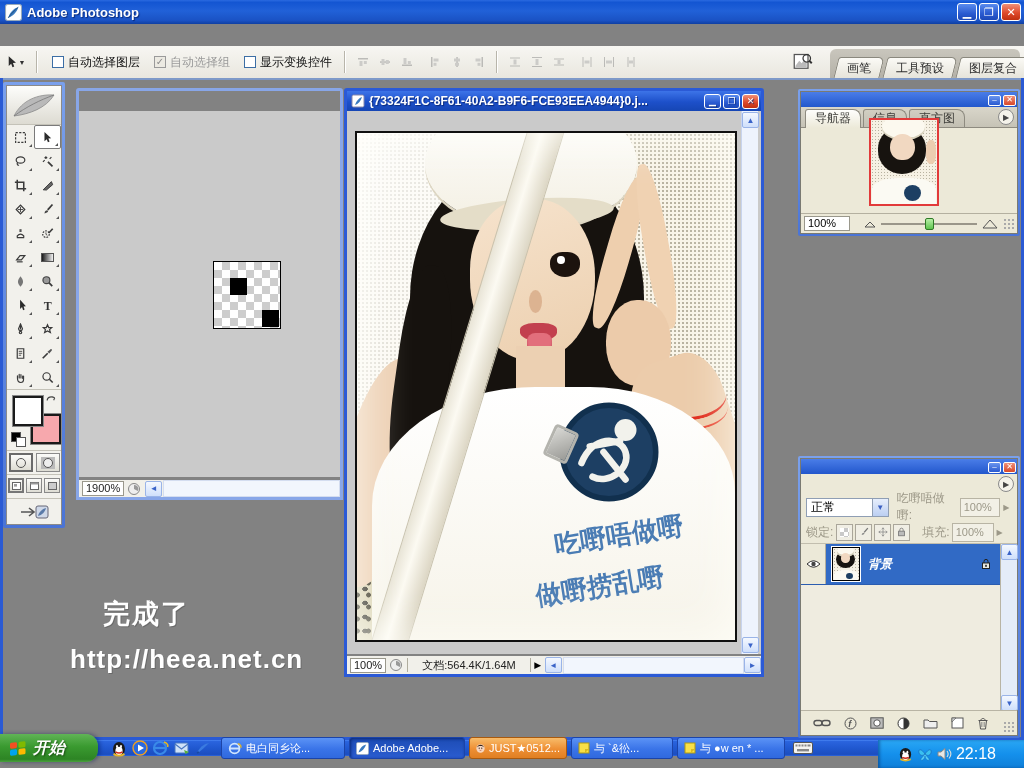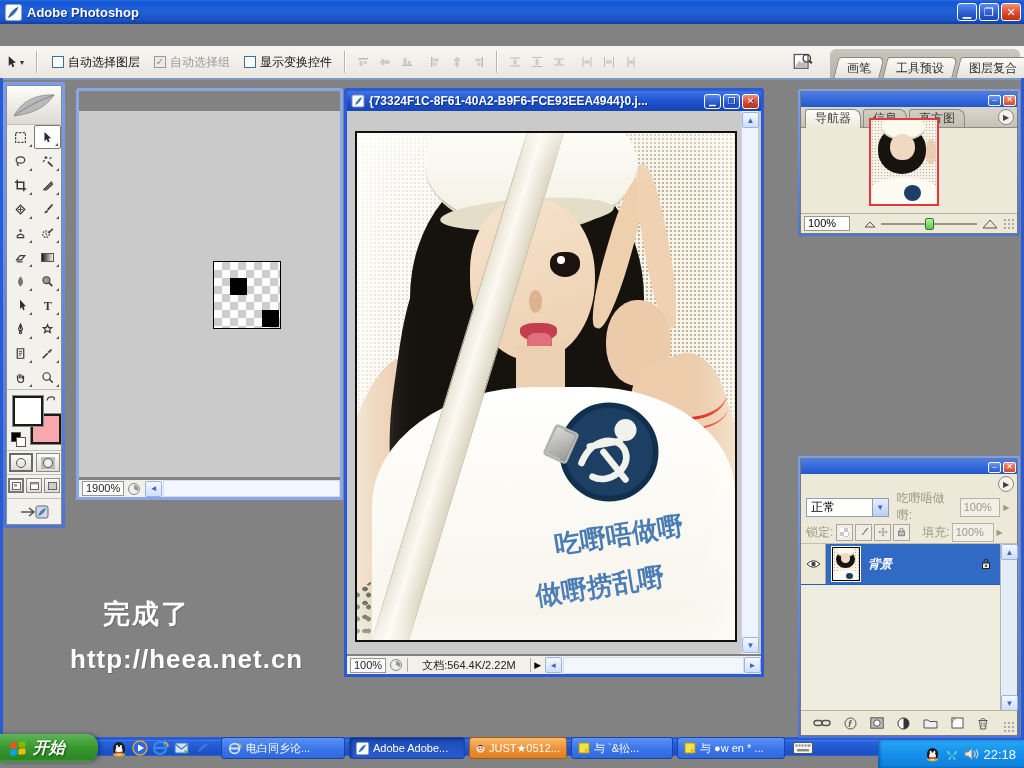--- a/index.html
+++ b/index.html
@@ -126,22 +126,22 @@
   .taskbar{left:0;top:740px;width:1024px;height:16px;
     background:linear-gradient(180deg,#4a86f4 0%,#2a64de 9%,#2058d0 50%,#1c4ec0 90%,#2c67e2 100%);display:flex;align-items:center;}
   .startbtn{width:98px;height:28px;border-radius:0 12px 12px 0;display:flex;align-items:center;gap:5px;padding-left:8px;box-sizing:border-box;
     background:linear-gradient(180deg,#60b456 0%,#3a9a30 45%,#2d8424 90%,#4aa23e 100%);box-shadow:2px 0 4px rgba(0,20,80,.45);}
   .startbtn .stxt{color:#fff;font-size:16px;font-weight:bold;font-style:italic;text-shadow:1px 1px 2px #1a4a12;}
   .qlicon{width:19px;height:19px;margin:0 1px;display:flex;align-items:center;justify-content:center;}
   .taskbtn{height:22px;margin:0 2px;border-radius:3px;display:flex;align-items:center;gap:4px;padding:0 6px;box-sizing:border-box;
     background:linear-gradient(180deg,#5b93f6,#3a74e8 55%,#3069de);border:1px solid #1c44a8;color:#fff;font-size:11px;white-space:nowrap;overflow:hidden;}
   .taskbtn.pressed{background:linear-gradient(180deg,#1d4cb4,#2a5cd0);box-shadow:inset 1px 1px 3px #0a2a7a;}
   .taskbtn.orange{background:linear-gradient(180deg,#f8bc6a,#ee8f34 55%,#e07f22);border-color:#a85a10;}
-  .tray{position:absolute;right:0;top:0;height:28px;width:146px;display:flex;align-items:center;justify-content:flex-end;gap:4px;padding-right:8px;box-sizing:border-box;
-    background:linear-gradient(180deg,#2aa7f4 0%,#1490ec 50%,#0f7fd8 100%);box-shadow:inset 2px 0 3px rgba(0,30,90,.4);color:#fff;font-size:13px;}
+  .tray{position:absolute;right:0;top:0;height:28px;width:146px;display:flex;align-items:center;justify-content:center;gap:4px;padding-right:8px;box-sizing:border-box;
+    background:linear-gradient(180deg,#2aa7f4 0%,#1490ec 50%,#0f7fd8 100%);box-shadow:inset 2px 0 3px rgba(0,30,90,.4);color:#fff;font-size:16px;}
 
   .wstext{color:#fff;font-weight:bold;letter-spacing:2px;text-shadow:1px 1px 0 #6a6a6a;}
 </style>
 </head>
 <body>
 
 <div class="screen">
 
   <div class="abs titlebar">
     <svg width="17" height="17" style="margin-left:5px" viewBox="0 0 16 16">
@@ -559,21 +559,21 @@
         <div class="sbarrow" style="margin:1px auto 0;">▲</div>
         <div class="sbarrow" style="position:absolute;bottom:1px;left:0;">▼</div>
       </div>
     </div>
     <div class="docstatus" style="height:18px;">
       <span class="zoomfield">100%</span>
       <svg width="14" height="14" viewBox="0 0 14 14">
           <circle cx="7" cy="7" r="5.5" fill="#eee" stroke="#888"></circle>
           <path d="M7 7 L7 3 A4 4 0 0 1 10.8 9 Z" fill="#999"></path>
         </svg>
-      <div style="border-left:1px solid #b0ad9e;border-right:1px solid #b0ad9e;height:14px;line-height:14px;padding:0 14px;margin-left:4px;font-size:11px;">文档:564.4K/2.22M</div>
+      <div style="border-left:1px solid #b0ad9e;border-right:1px solid #b0ad9e;height:14px;line-height:14px;padding:0 14px;margin-left:4px;font-size:11px;">文档:564.4K/1.64M</div>
       <div style="width:14px;text-align:center;font-size:9px;color:#000;">▶</div>
       <div class="sbarrow">◄</div>
       <div class="sbtrack"></div>
       <div class="sbarrow">►</div>
     </div>
   </div>
 
   <div class="abs wstext" style="left:103px;top:596px;font-size:27px;">完成了</div>
   <div class="abs wstext" style="left:70px;top:644px;font-size:26px;letter-spacing:1px;">http://heea.net.cn</div>
 

